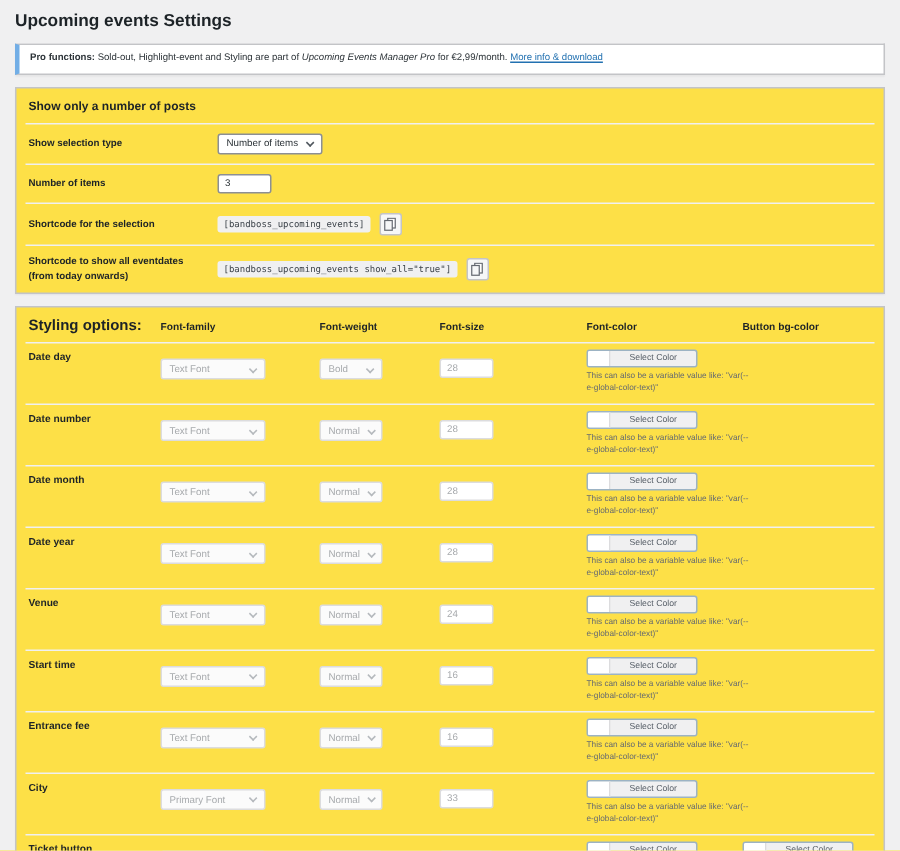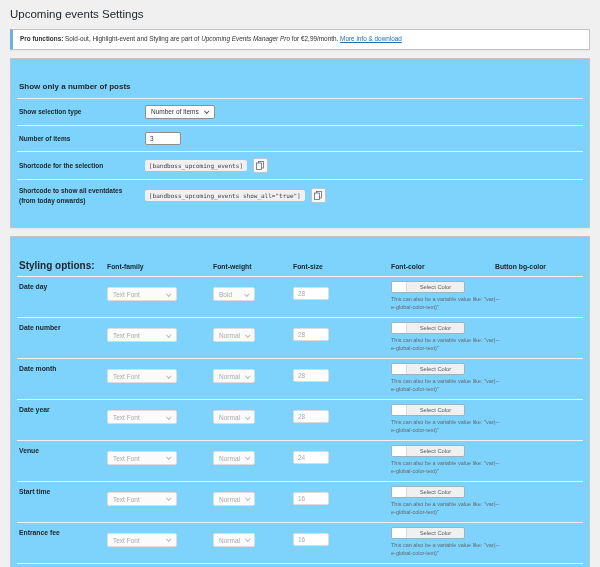--- a/index.html
+++ b/index.html
@@ -1,24 +1,24 @@
 <!DOCTYPE html>
 <html><head>
 <meta charset="utf-8">
 <style>
   html,body{margin:0;padding:0;}
   body{width:600px;height:567px;background:#f0f0f1;font-family:"Liberation Sans",sans-serif;color:#1d2327;overflow:hidden;box-sizing:border-box;}
   *,*:before,*:after{box-sizing:border-box;}
   .wrap{padding:6px 10px 0;}
-  h1{font-size:11.5px;font-weight:400;margin:2px 0 9px;color:#1d2327;}
+  h1{font-size:11.5px;font-weight:700;margin:2px 0 9px;color:#1d2327;}
   .notice{background:#fff;border:1px solid #c3c4c7;border-left:3px solid #72aee6;box-shadow:0 1px 1px rgba(0,0,0,.04);padding:5px 7px;font-size:6.4px;color:#2c3338;line-height:1.4;}
   .notice .b{font-weight:700;}
   .notice em{font-style:italic;}
   .notice a{color:#2271b1;text-decoration:underline;}
-  .card{background:#7dd3fc;border:1px solid #c3c4c7;box-shadow:0 1px 1px rgba(0,0,0,.04);margin-top:8px;padding:16px 6px;}
+  .card{background:#fde047;border:1px solid #c3c4c7;box-shadow:0 1px 1px rgba(0,0,0,.04);margin-top:8px;padding:0 6px;}
   .card-h{font-size:8px;font-weight:700;padding:7px 2px 7px;}
   
   .f-row{display:flex;align-items:center;border-top:1px solid #f0f0f1;padding:6px 2px;}
   .f-label{flex:none;width:126px;font-size:6.5px;font-weight:700;padding-right:10px;line-height:1.5;}
   .f-ctl{display:flex;align-items:center;}
   .sel{display:inline-flex;align-items:center;justify-content:space-between;height:14px;background:#fff;border:1px solid #8c8f94;border-radius:2px;font-size:6.5px;color:#2c3338;padding:0 5px;min-width:66px;cursor:pointer;}
   .sel.dis{background:#fbfbfb;border-color:#dcdcde;color:#a7aaad;cursor:default;}
   .chev{width:3.5px;height:3.5px;border-right:1px solid #50575e;border-bottom:1px solid #50575e;transform:rotate(45deg);margin:-2px 1px 0 6px;flex:none;}
   .sel.dis .chev{border-color:#b5b9bd;}
   .num{width:36px;height:13px;border:1px solid #8c8f94;border-radius:2px;font-size:6.5px;font-family:inherit;color:#2c3338;padding:0 4px;background:#fff;}

